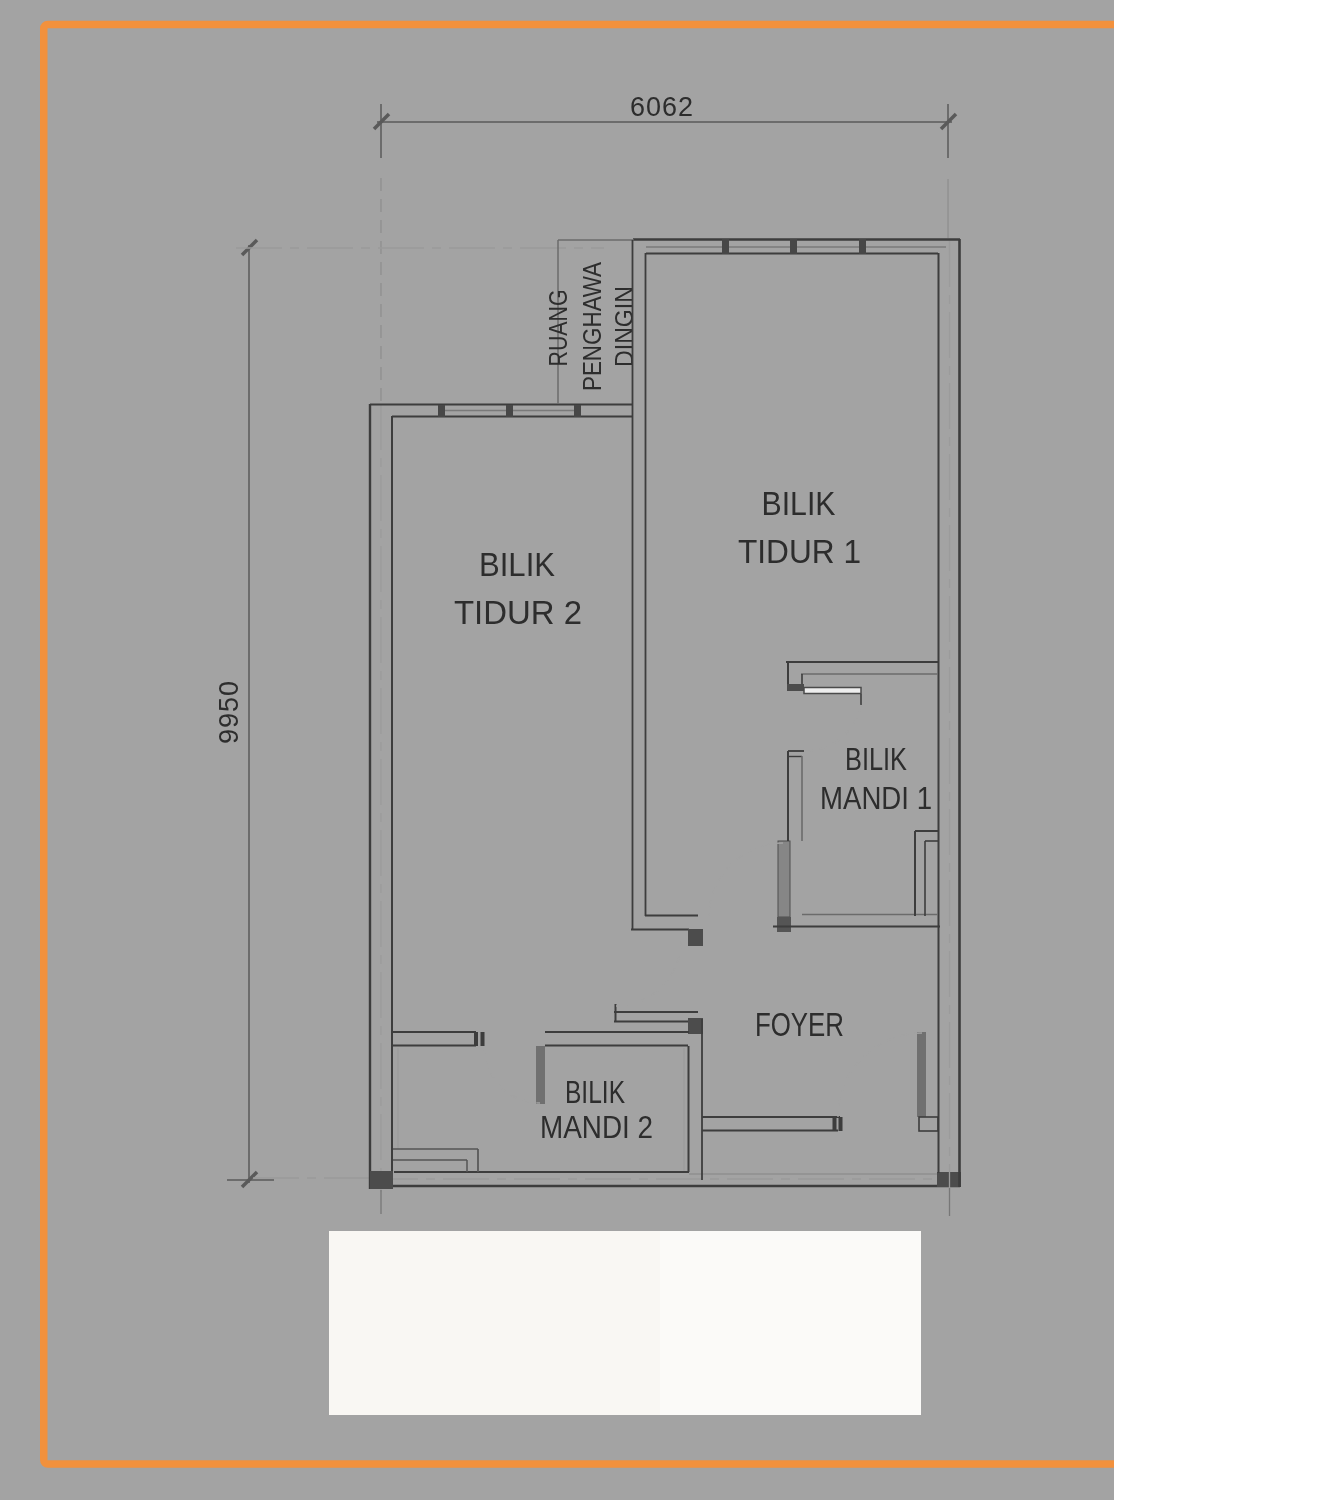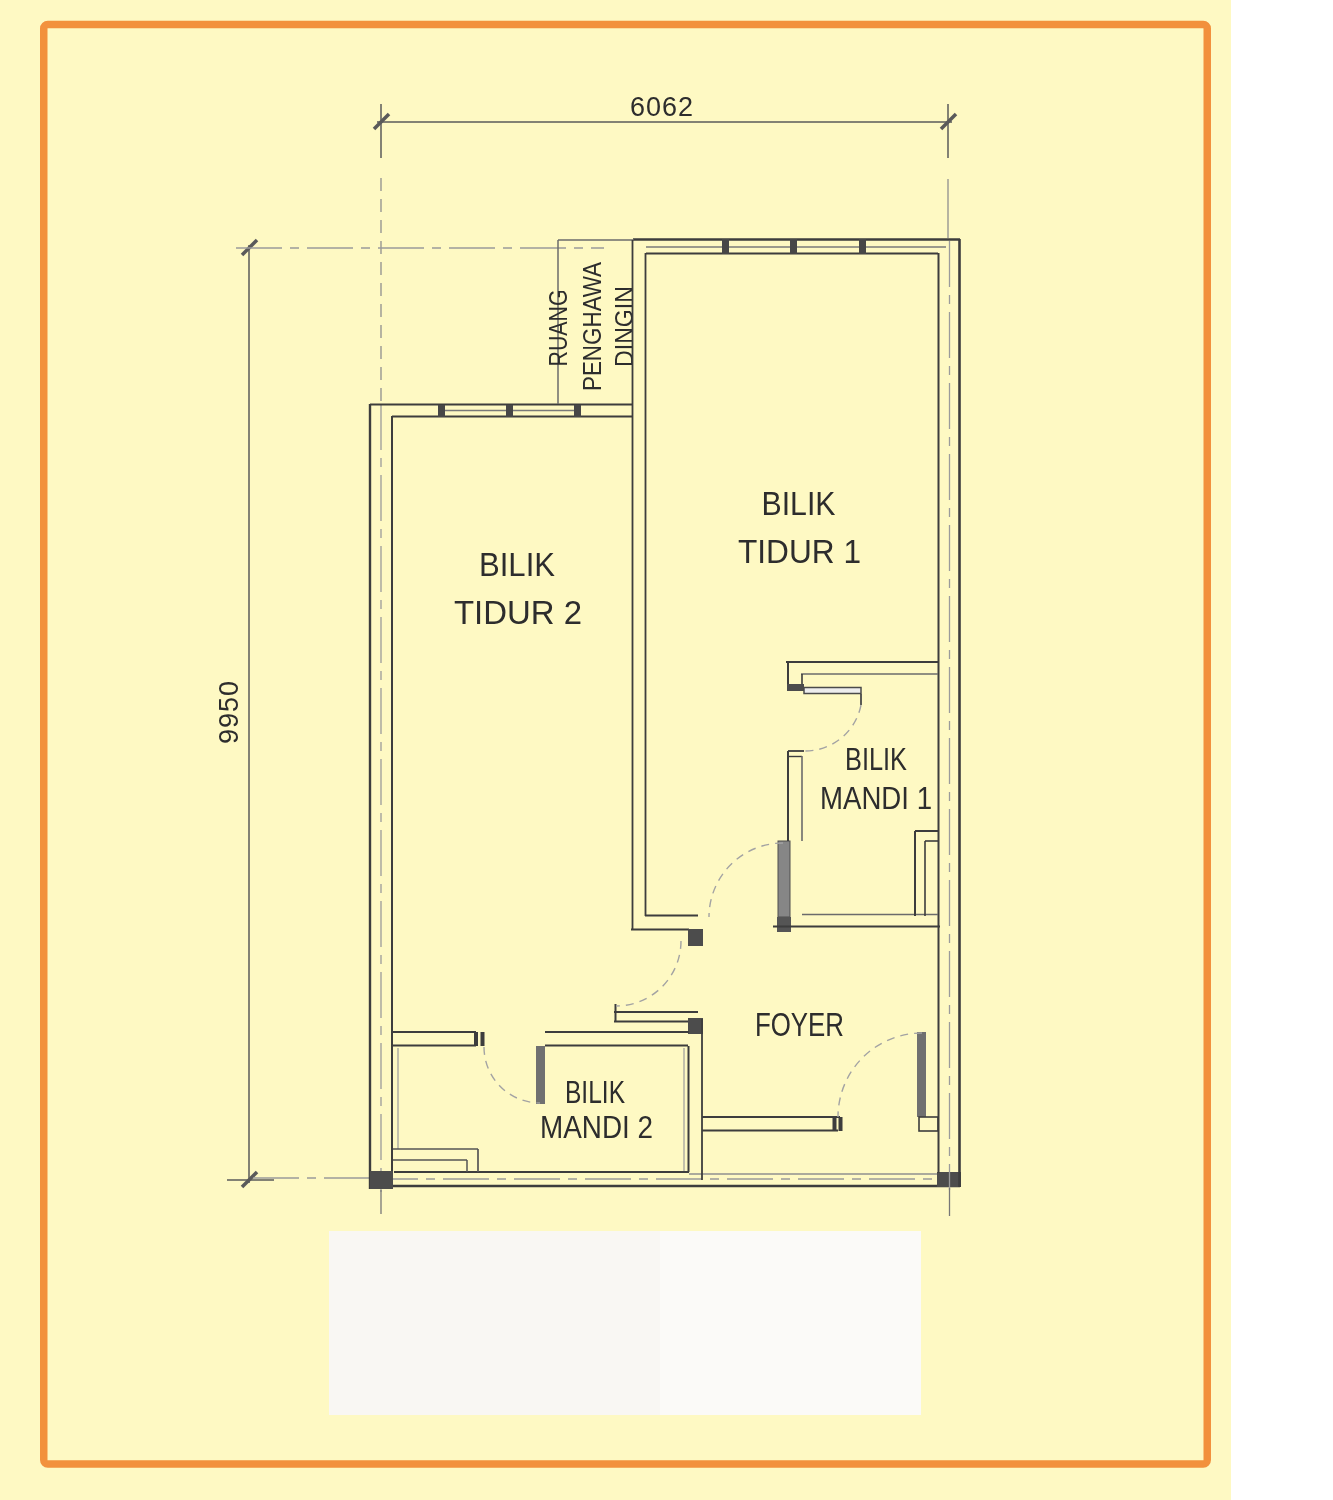--- a/index.html
+++ b/index.html
@@ -1,16 +1,16 @@
 <!DOCTYPE html>
 <html><head>
 <meta charset="utf-8">
 <style>
   html,body{margin:0;padding:0;background:#ffffff;}
-  .page{position:relative;width:1231px;height:1500px;background:#fef9c3;overflow:hidden;
+  .page{position:relative;width:1114px;height:1500px;background:#a3a3a3;overflow:hidden;
         font-family:"Liberation Sans", sans-serif;}
   svg{position:absolute;left:0;top:0;filter:blur(0.45px);}
   text{font-family:"Liberation Sans", sans-serif;fill:#2d2d2d;}
 </style>
 </head>
 <body>
 <div class="page">
 <svg width="1333" height="1500" viewBox="0 0 1333 1500">
 
 <rect x="329" y="1231" width="592" height="184" fill="#fbfaf8"></rect>

